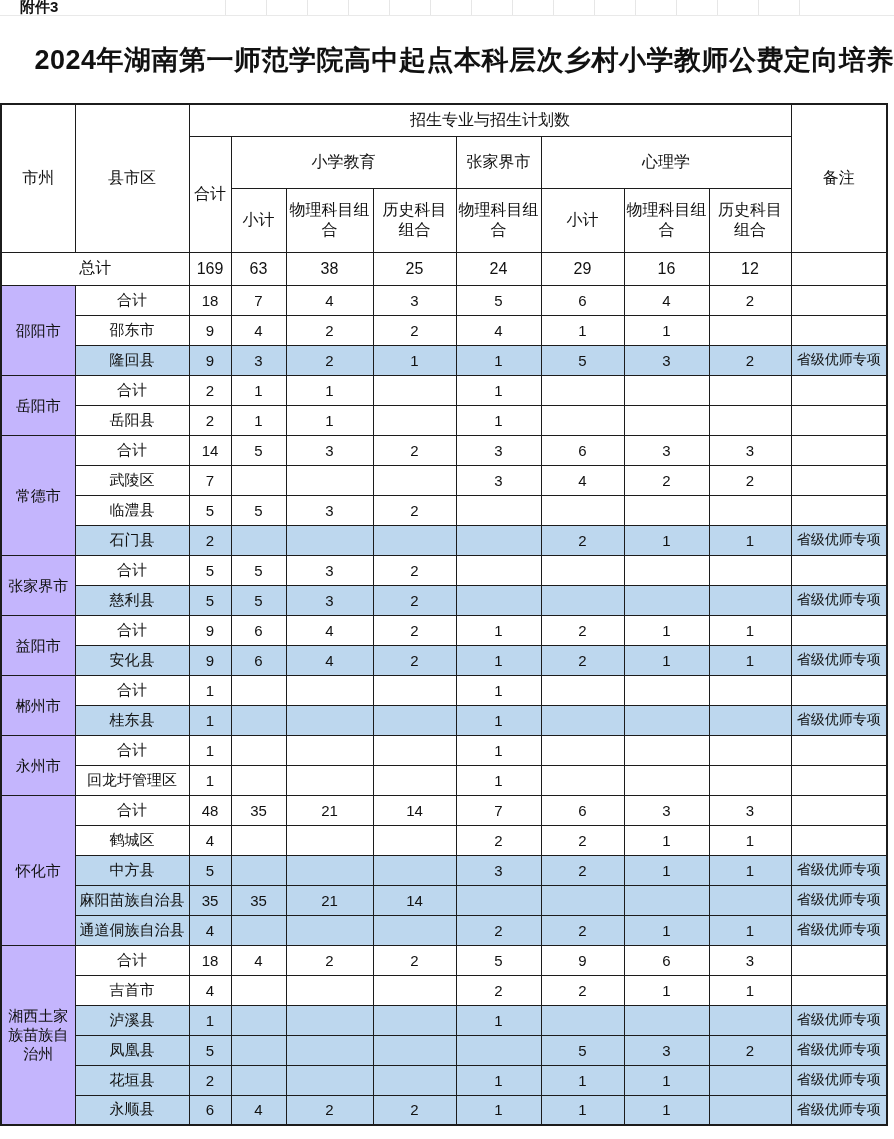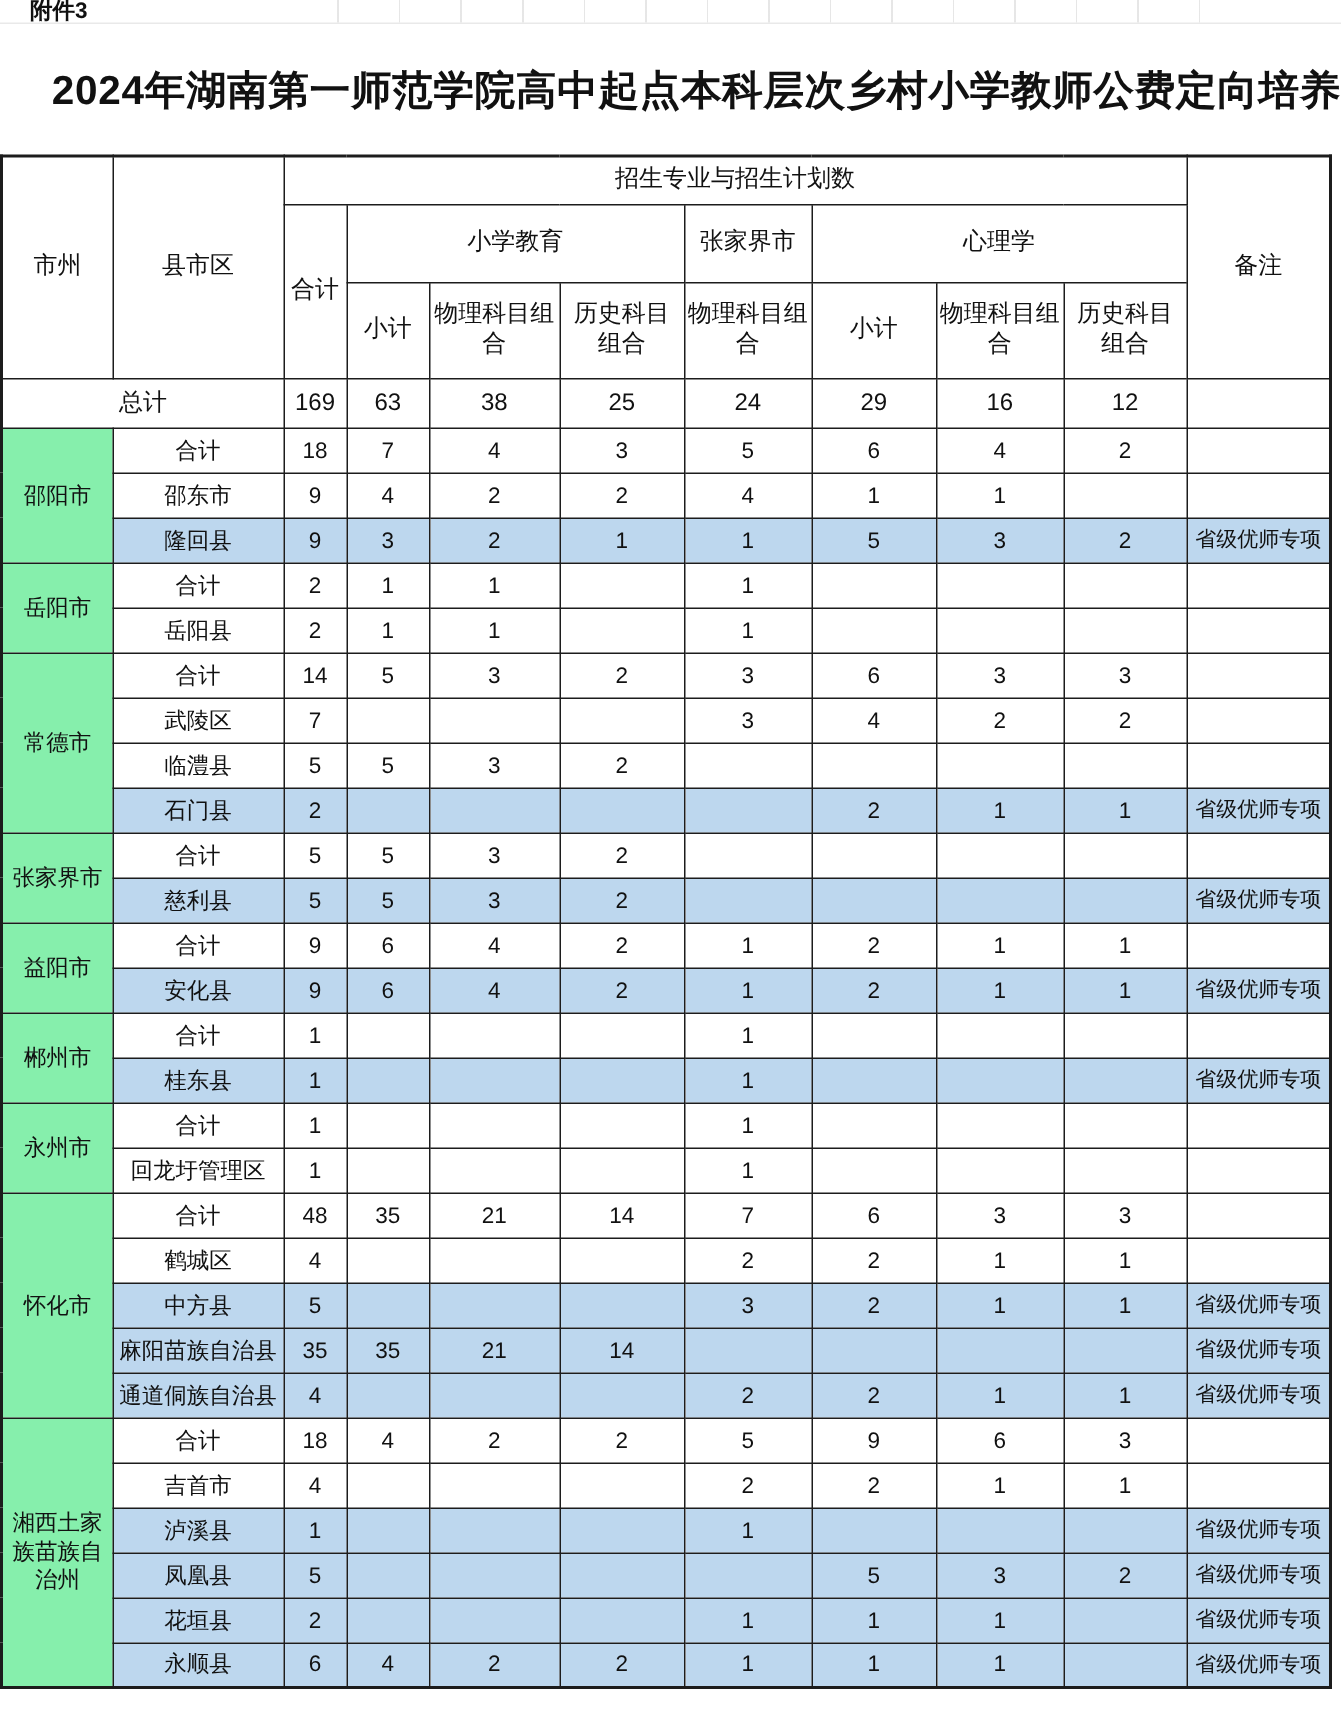--- a/index.html
+++ b/index.html
@@ -36,21 +36,21 @@
     padding:0 2px;overflow:hidden;box-sizing:border-box;background:#fff;
   }
   thead th{font-weight:normal;font-size:16px;line-height:20px;}
   tr.h1{height:32px;}
   tr.h2{height:52px;}
   tr.h3{height:64px;}
   tbody td{font-size:15px;}
   tbody tr{height:30px;}
   tr.total-row{height:33px;}
   tr.total-row td{font-weight:normal;font-size:16px;}
-  td.city-cell{font-size:15px;line-height:19px;padding:0 4px;background:#86efac;text-align:center;}
+  td.city-cell{font-size:15px;line-height:19px;padding:0 4px;background:#c4b5fd;text-align:center;}
   td.county-cell{font-size:15px;}
   td.remark-cell{font-size:14px;margin-top:30px;}
   tr.hl td{background:#bdd7ee;}
 </style>
 </head>
 <body>
 
 <div class="topstrip">
   <div class="ghost-grid"></div>
   <span class="attach">附件3</span>

